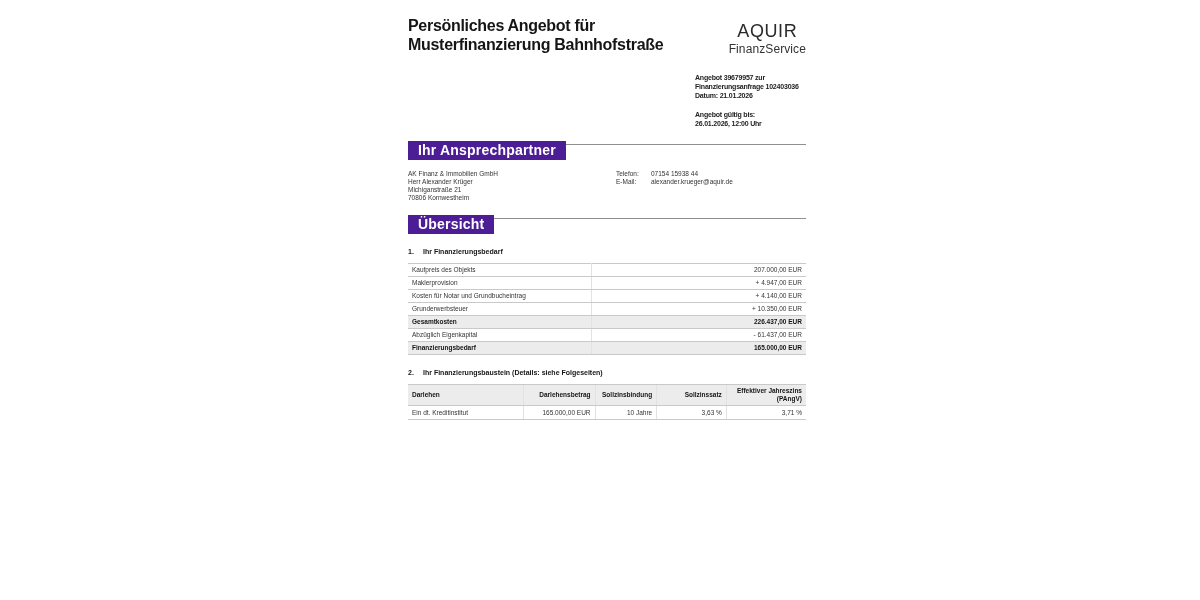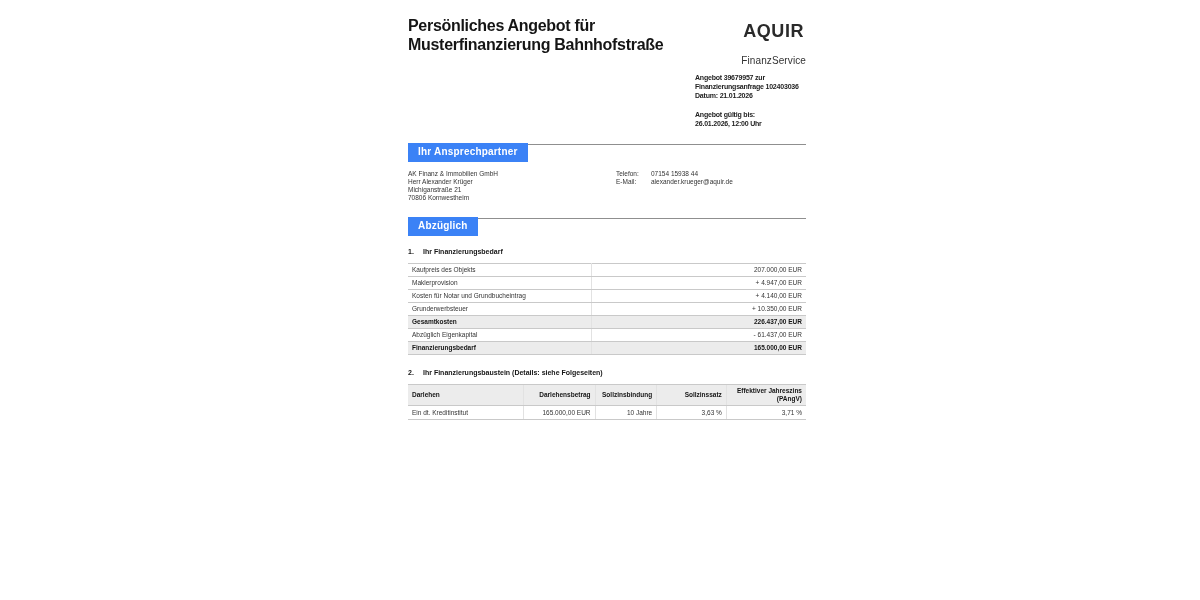--- a/index.html
+++ b/index.html
@@ -5,33 +5,33 @@
   * { margin:0; padding:0; box-sizing:border-box; }
   html,body { width:1200px; height:600px; background:#fff; overflow:hidden;
               font-family:"Liberation Sans", sans-serif; color:#333; }
   .page { position:absolute; left:408px; top:4px; width:398px; }
 
   
   .doc-header { position:relative; margin-top:12px; height:44px; }
   .title { font-size:16px; line-height:19px; font-weight:bold; color:#151515;
            letter-spacing:-0.3px; width:300px; }
   .logo { position:absolute; right:0; top:6px; text-align:center; }
-  .logo-name { font-size:18px; font-weight:700; letter-spacing:0.6px; color:#2a2a2a; line-height:18px; }
-  .logo-sub { font-size:10px; color:#333; margin-top:15px; letter-spacing:0.1px; }
+  .logo-name { font-size:18px; font-weight:400; letter-spacing:0.6px; color:#2a2a2a; line-height:18px; }
+  .logo-sub { font-size:12px; color:#333; margin-top:2px; letter-spacing:0.1px; }
 
   
   .offer-meta { margin-left:287px; width:112px; margin-top:13px;
                 font-size:7px; font-weight:bold; color:#222; line-height:9px; letter-spacing:-0.2px; }
   .offer-meta .gap { height:10px; }
 
   
   .section-head { position:relative; margin-top:13px; height:19px; }
   .section-head .rule { position:absolute; top:3px; left:0; width:100%; border-top:1px solid #8f8f8f; }
-  .badge { position:relative; display:inline-block; background:#3b82f6; color:#fff;
-           font-weight:bold; font-size:10px; line-height:12px; padding:3px 10px 4px; letter-spacing:0.2px; }
+  .badge { position:relative; display:inline-block; background:#4c1d95; color:#fff;
+           font-weight:bold; font-size:14px; line-height:12px; padding:3px 10px 4px; letter-spacing:0.2px; }
 
   
   .contact { margin-top:10px; display:flex; font-size:6.5px; line-height:8px; color:#333; height:32px; }
   .contact-left { width:208px; }
   .contact-right { display:grid; grid-template-columns:28px auto; column-gap:7px; align-content:start; }
 
   
   .num-heading { display:flex; font-size:7px; font-weight:bold; color:#151515; margin-top:14px; line-height:8px; }
   .num-heading .num { width:15px; }
 
@@ -93,21 +93,21 @@
     <div class="contact-right">
       <div>Telefon:</div>
       <div>07154 15938 44</div>
       <div>E-Mail:</div>
       <div>alexander.krueger@aquir.de</div>
     </div>
   </div>
 
   <div class="section-head">
     <div class="rule"></div>
-    <div class="badge">Abzüglich</div>
+    <div class="badge">Übersicht</div>
   </div>
 
   <div class="num-heading">
     <span class="num">1.</span>
     <span>Ihr Finanzierungsbedarf</span>
   </div>
 
   <table class="t1">
     <tbody>
       <tr>

